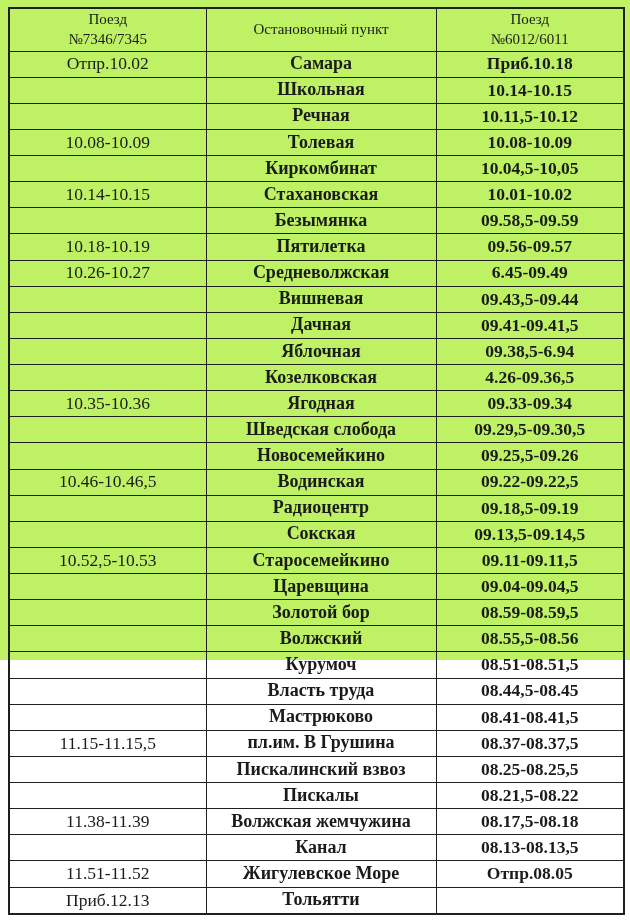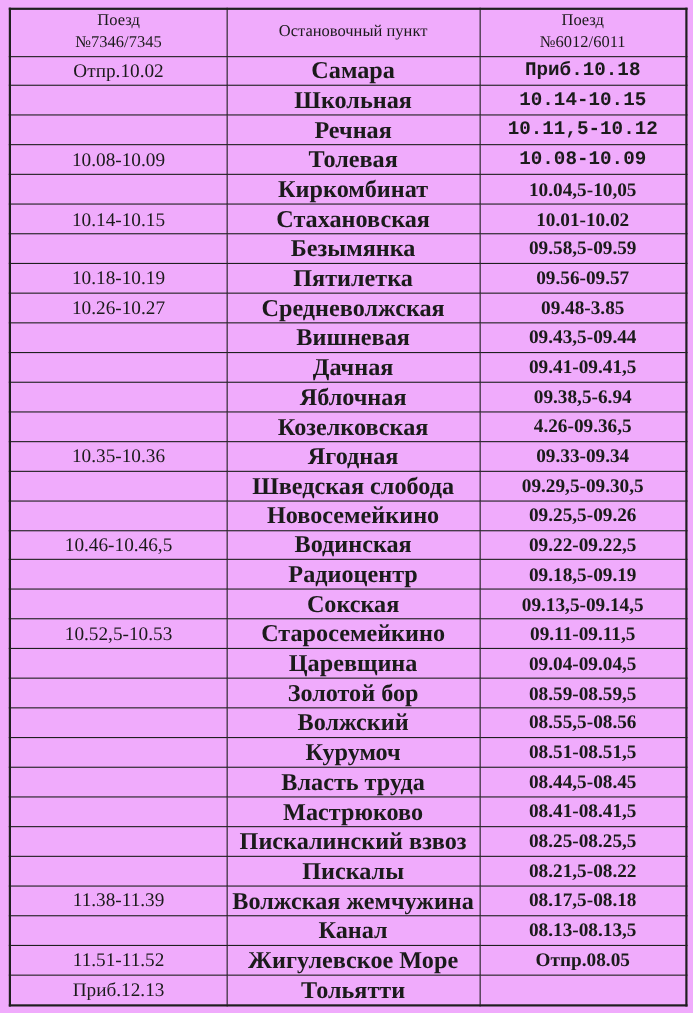--- a/index.html
+++ b/index.html
@@ -7,22 +7,22 @@
     padding: 0;
     background: #ffffff;
     width: 630px;
     height: 921px;
     font-family: "Liberation Serif", serif;
     color: #1b1b1b;
   }
   .page {
     position: relative;
     width: 630px;
-    height: 921px;
-    background: #f0abfc;
+    height: 660px;
+    background: #bef264;
   }
   table.timetable {
     position: absolute;
     left: 8px;
     top: 7px;
     width: 615px;
     height: 908px;
     border-collapse: collapse;
     table-layout: fixed;
     border: 2px solid #1f1f1f;
@@ -41,23 +41,23 @@
     font-size: 15px;
     line-height: 1.3;
     white-space: pre-line;
   }
   td {
     font-size: 17.5px;
     line-height: 1.1;
     white-space: nowrap;
   }
   td.time-left { font-weight: normal; }
-  td.station   { font-weight: bold; font-size: 22px; }
+  td.station   { font-weight: bold; font-size: 18px; }
   td.time-right { font-weight: bold; }
-  td.time-right.emph { font-weight: bold; font-family: Liberation Mono, monospace; }
+  td.time-right.emph { font-weight: bold; }
 </style>
 </head>
 <body>
 
 <div class="page">
   <table class="timetable">
     <colgroup>
       <col style="width:197px">
       <col style="width:230px">
       <col style="width:188px">
@@ -108,21 +108,21 @@
           <td class="time-right">09.58,5-09.59</td>
         </tr>
         <tr>
           <td class="time-left">10.18-10.19</td>
           <td class="station">Пятилетка</td>
           <td class="time-right">09.56-09.57</td>
         </tr>
         <tr>
           <td class="time-left">10.26-10.27</td>
           <td class="station">Средневолжская</td>
-          <td class="time-right">09.48-3.85</td>
+          <td class="time-right">6.45-09.49</td>
         </tr>
         <tr>
           <td class="time-left"></td>
           <td class="station">Вишневая</td>
           <td class="time-right">09.43,5-09.44</td>
         </tr>
         <tr>
           <td class="time-left"></td>
           <td class="station">Дачная</td>
           <td class="time-right">09.41-09.41,5</td>
@@ -194,20 +194,25 @@
         </tr>
         <tr>
           <td class="time-left"></td>
           <td class="station">Власть труда</td>
           <td class="time-right">08.44,5-08.45</td>
         </tr>
         <tr>
           <td class="time-left"></td>
           <td class="station">Мастрюково</td>
           <td class="time-right">08.41-08.41,5</td>
+        </tr>
+        <tr>
+          <td class="time-left">11.15-11.15,5</td>
+          <td class="station">пл.им. В Грушина</td>
+          <td class="time-right">08.37-08.37,5</td>
         </tr>
         <tr>
           <td class="time-left"></td>
           <td class="station">Пискалинский взвоз</td>
           <td class="time-right">08.25-08.25,5</td>
         </tr>
         <tr>
           <td class="time-left"></td>
           <td class="station">Пискалы</td>
           <td class="time-right">08.21,5-08.22</td>

